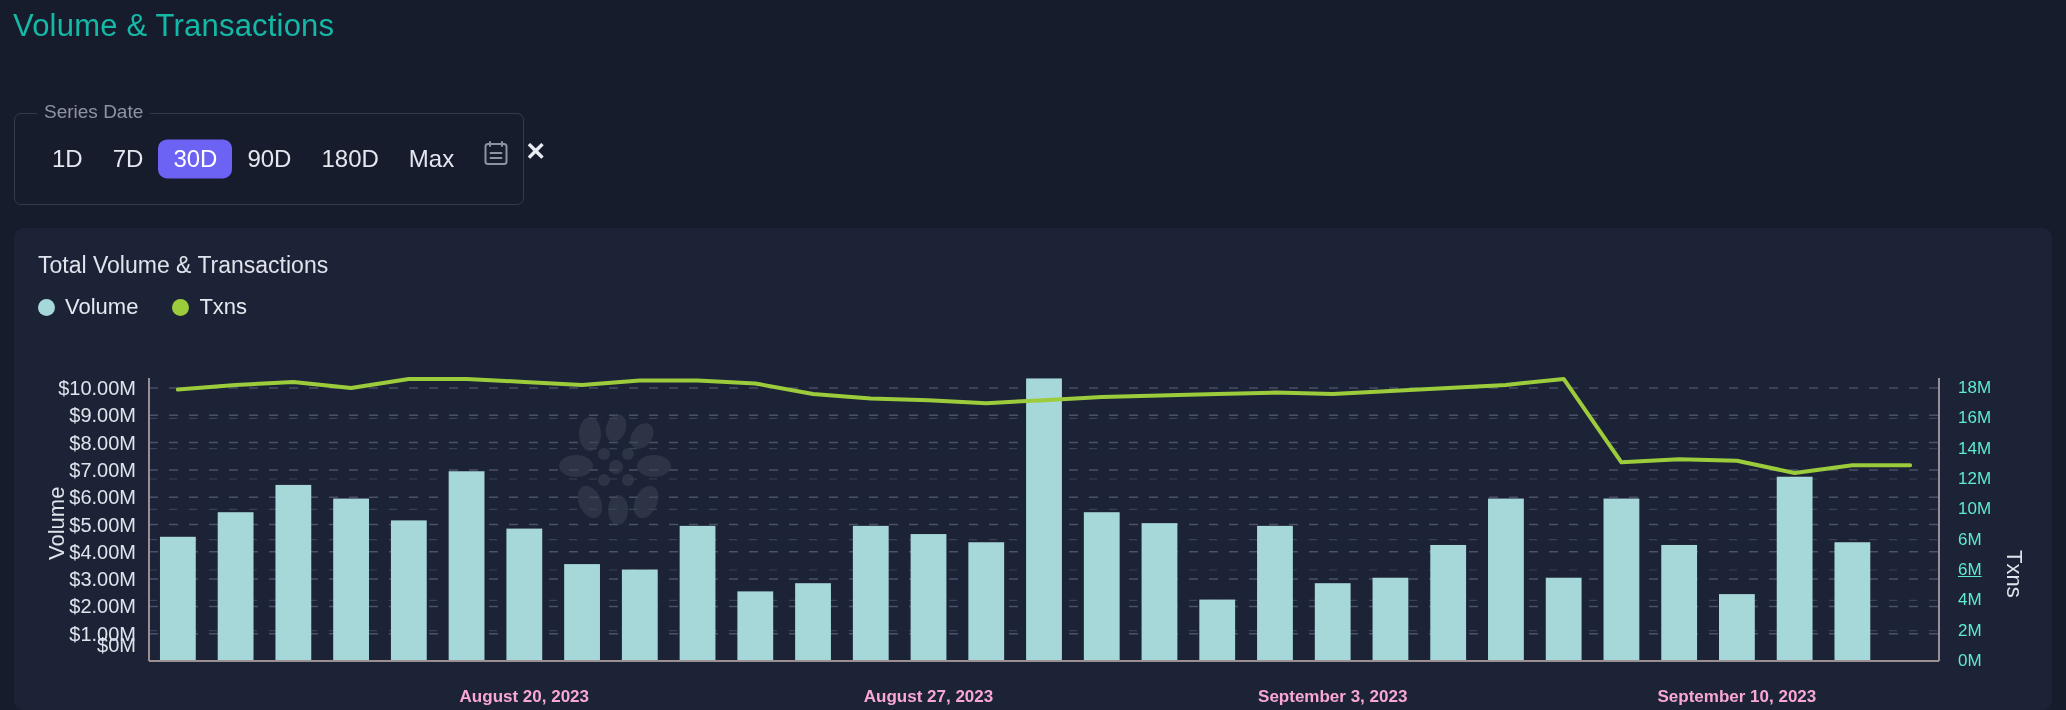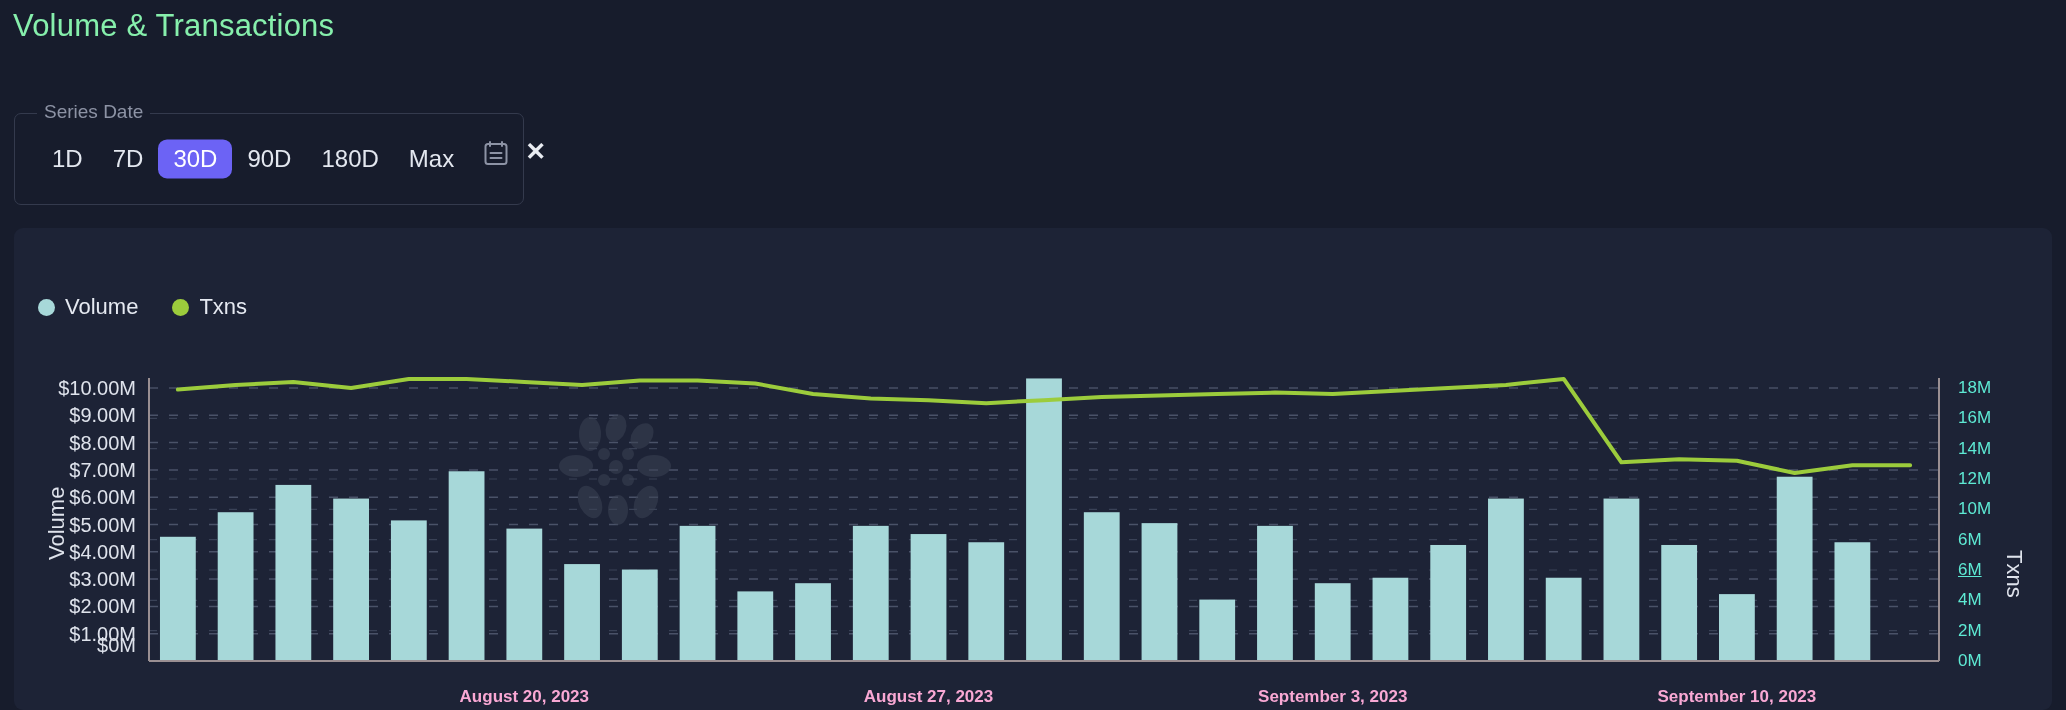--- a/index.html
+++ b/index.html
@@ -4,21 +4,21 @@
 <style>
   * { box-sizing: border-box; margin: 0; padding: 0; }
   html, body {
     width: 2066px; height: 710px;
     background: #171c2c;
     font-family: "Liberation Sans", sans-serif;
     overflow: hidden;
   }
   #page-title {
     position: absolute; left: 13px; top: 8px;
-    font-size: 31px; color: #86efac; font-weight: 400;
+    font-size: 31px; color: #14b8a6; font-weight: 400;
     letter-spacing: .2px;
     text-align: center;
   }
   
   #series-date {
     position: absolute; left: 14px; top: 113px;
     width: 510px; height: 92px;
     border: 1px solid #343a4d; border-radius: 7px;
   }
   #series-date-legend {
@@ -115,20 +115,21 @@
         <rect x="2.5" y="4.5" width="21" height="20" rx="2.5" stroke="#8d93a5" stroke-width="2"></rect>
         <path d="M7 2.5 V6.5 M19 2.5 V6.5" stroke="#8d93a5" stroke-width="2" stroke-linecap="round"></path>
         <path d="M7.5 13.5 H18.5 M7.5 18.5 H18.5" stroke="#8d93a5" stroke-width="2" stroke-linecap="round"></path>
       </svg>
     </span>
     <span id="clear-icon">✕</span>
   </div>
 </div>
 
 <div id="chart-card">
+  <div id="chart-title">Total Volume &amp; Transactions</div>
 
   <div id="legend">
     <div class="legend-item">
       <span class="legend-dot" style="background:#a7d8d9"></span>
       <span class="legend-label">Volume</span>
     </div>
     <div class="legend-item">
       <span class="legend-dot" style="background:#9ccc3c"></span>
       <span class="legend-label">Txns</span>
     </div>

